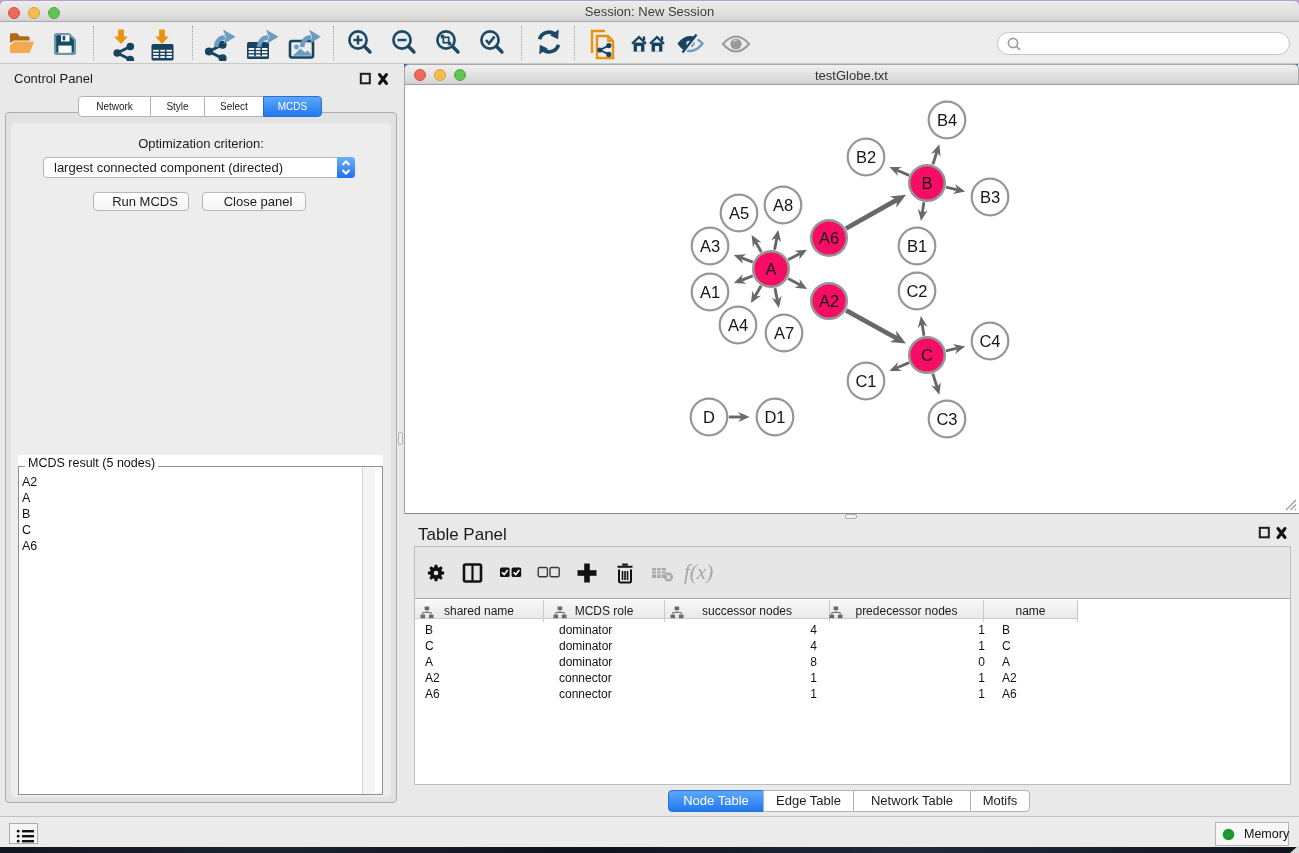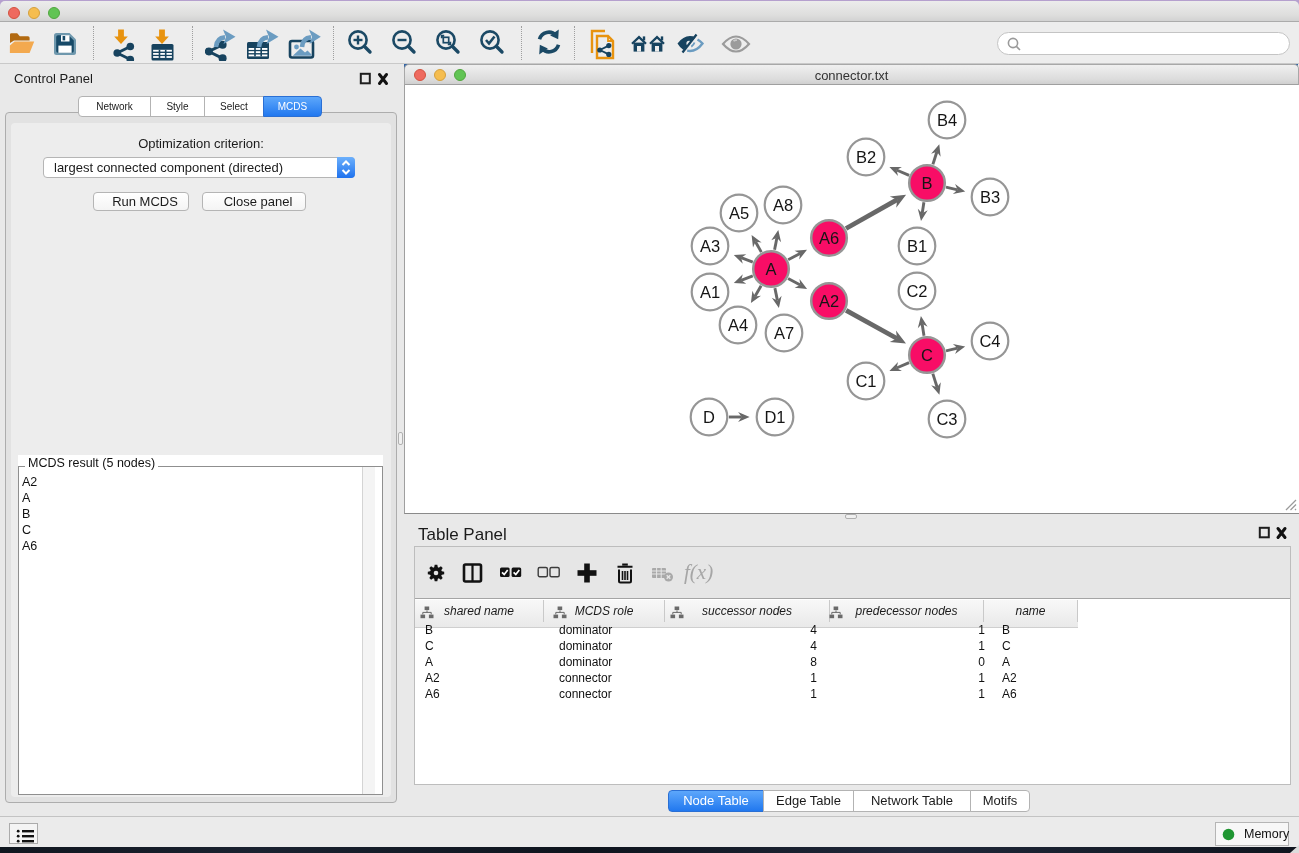--- a/index.html
+++ b/index.html
@@ -59,22 +59,22 @@
 #nw-title { position:absolute; left:0; right:0; top:3px; text-align:center; font-size:13px; color:#333; }
 #nw-canvas { left:404px; top:85px; width:895px; height:429px; background:#fff;
   border-left:1px solid #9f9f9f; border-bottom:1px solid #8a8a8a; }
 
 
 #tp-title { left:418px; top:525px; font-size:17px; color:#1b1b1b; }
 #tp-toolpane { left:414px; top:546px; width:877px; height:239px;
   background:#e6e6e6; border:1px solid #bdbdbd; }
 #tp-table { left:415px; top:598px; width:875px; height:186px; background:#fff;
   border-top:1px solid #a5a5a5; }
-#tp-header { position:absolute; left:0px; top:1px; width:663px; height:28px;
-  background:linear-gradient(#f8f8f8,#e9e9e9); border-bottom:1px solid #cfcfcf;font-style:italic; }
+#tp-header { position:absolute; left:0px; top:1px; width:663px; height:19px;
+  background:linear-gradient(#f8f8f8,#e9e9e9); border-bottom:1px solid #cfcfcf; }
 .hcell { position:absolute; top:0; height:22px; border-right:1px solid #c9c9c9;
   font-size:12px; color:#1b1b1b; text-align:center; line-height:22px; }
 .trow { position:absolute; font-size:12px; color:#111; height:16px; line-height:16px; }
 #tp-tabs { left:668px; top:790px; height:22px; }
 .ttab { position:absolute; top:0; height:22px; background:#fff; border:1px solid #b3b3b3;
   font-size:13px; color:#1b1b1b; text-align:center; line-height:20px; }
 
 
 #statusbar { left:0; top:816px; width:1299px; height:31px; background:#ebebeb;
   border-top:1px solid #c3c3c3; }
@@ -92,20 +92,21 @@
 </head>
 <body>
 
 <div class="abs" id="cornerL"></div>
 <div class="abs" id="cornerR"></div>
 <div class="abs" id="purpletop"></div>
 <div class="abs" id="titlebar">
   <div class="tl" style="left:8px;background:#ee6a5f;border:1px solid #d3523f;"></div>
   <div class="tl" style="left:28px;background:#f5bd4f;border:1px solid #d5a03c;"></div>
   <div class="tl" style="left:48px;background:#61c454;border:1px solid #51a63f;"></div>
+  <div class="t">Session: New Session</div>
 </div>
 
 <div class="abs" id="toolbar">
   <div class="sep" style="left:93px"></div>
   <div class="sep" style="left:192px"></div>
   <div class="sep" style="left:333px"></div>
   <div class="sep" style="left:521px"></div>
   <div class="sep" style="left:574px"></div>
   <svg style="position:absolute;left:7px;top:9px" width="29" height="24" viewBox="0 0 29 24">
       <path d="M3 12 L3 3.6 Q3 2.2 4.4 2.2 L10.2 2.2 L12.8 5.2 L21 5.2 Q22.6 5.2 22.6 6.8 L22.6 9.5 L7 9.5 L3 12 Z" fill="#b26a11"></path>
@@ -257,21 +258,21 @@
 <div class="abs" id="mcds-scroll"></div>
 <div class="abs" id="mcds-label">MCDS result (5 nodes)</div>
 <div class="abs" id="mcds-list">A2<br>A<br>B<br>C<br>A6</div>
 
 <div class="abs" id="nw-blL"></div>
 <div class="abs" id="nw-blR"></div>
 <div class="abs" id="nw-titlebar">
   <div class="tl" style="left:9px;top:4px;background:#ee6a5f;border:1px solid #d3523f;"></div>
   <div class="tl" style="left:29px;top:4px;background:#f5bd4f;border:1px solid #d5a03c;"></div>
   <div class="tl" style="left:49px;top:4px;background:#61c454;border:1px solid #51a63f;"></div>
-  <div id="nw-title">connector.txt</div>
+  <div id="nw-title">testGlobe.txt</div>
 </div>
 <div class="abs" id="nw-canvas">
   <svg width="893" height="427" style="position:absolute;left:0;top:0" font-family="Liberation Sans, sans-serif">
 <line x1="356.3" y1="167.1" x2="350.5" y2="156.8" stroke="#686868" stroke-width="2.9"></line>
 <polygon points="346.6,150.1 356.6,157.6 350.5,156.8 348.0,162.5" fill="#686868"></polygon>
 <line x1="369.6" y1="164.8" x2="371.9" y2="152.7" stroke="#686868" stroke-width="2.9"></line>
 <polygon points="373.3,145.0 376.1,157.2 371.9,152.7 366.3,155.3" fill="#686868"></polygon>
 <line x1="347.8" y1="177.1" x2="336.1" y2="172.7" stroke="#686868" stroke-width="2.9"></line>
 <polygon points="328.8,170.0 341.3,169.3 336.1,172.7 337.8,178.7" fill="#686868"></polygon>
 <line x1="347.8" y1="190.9" x2="336.1" y2="195.3" stroke="#686868" stroke-width="2.9"></line>

